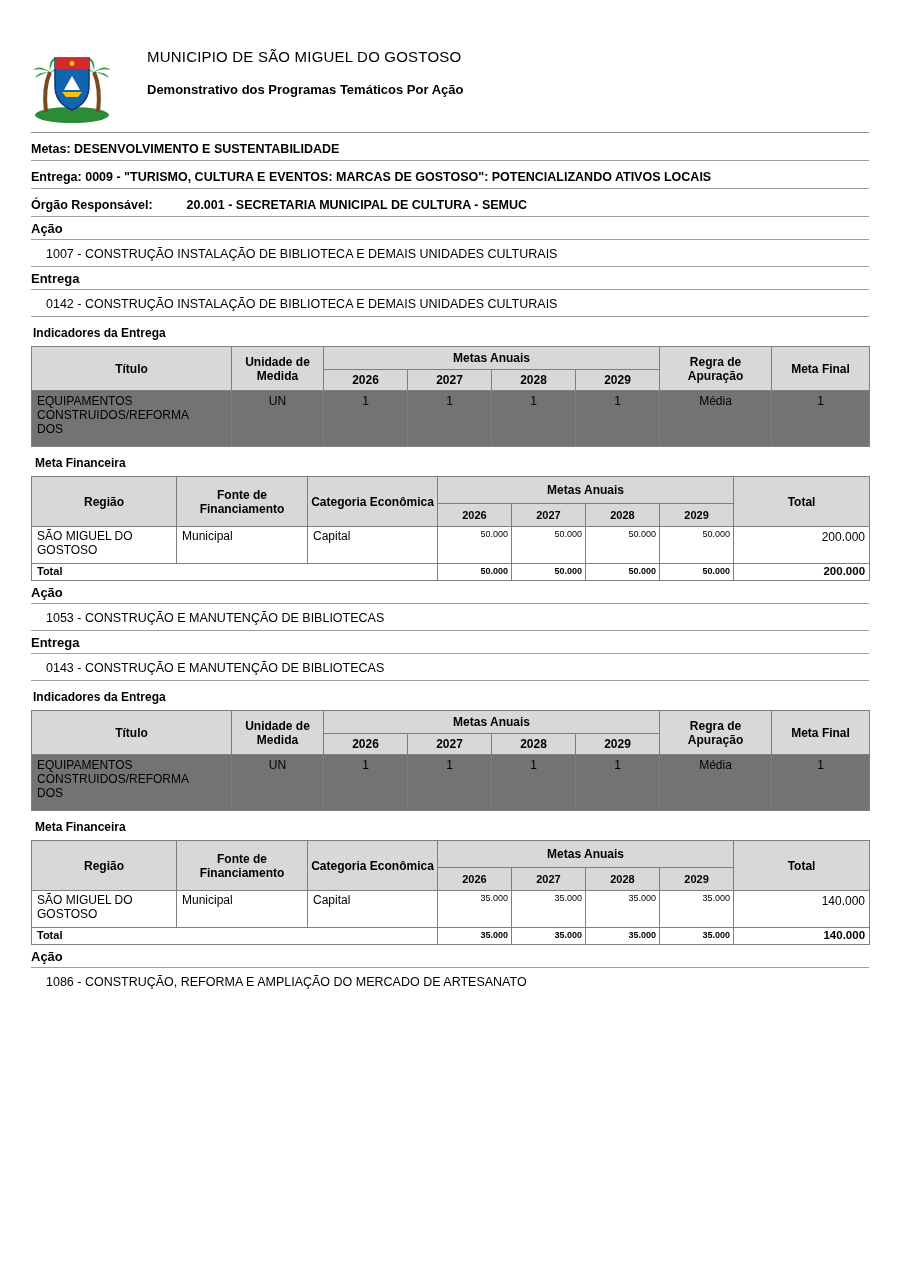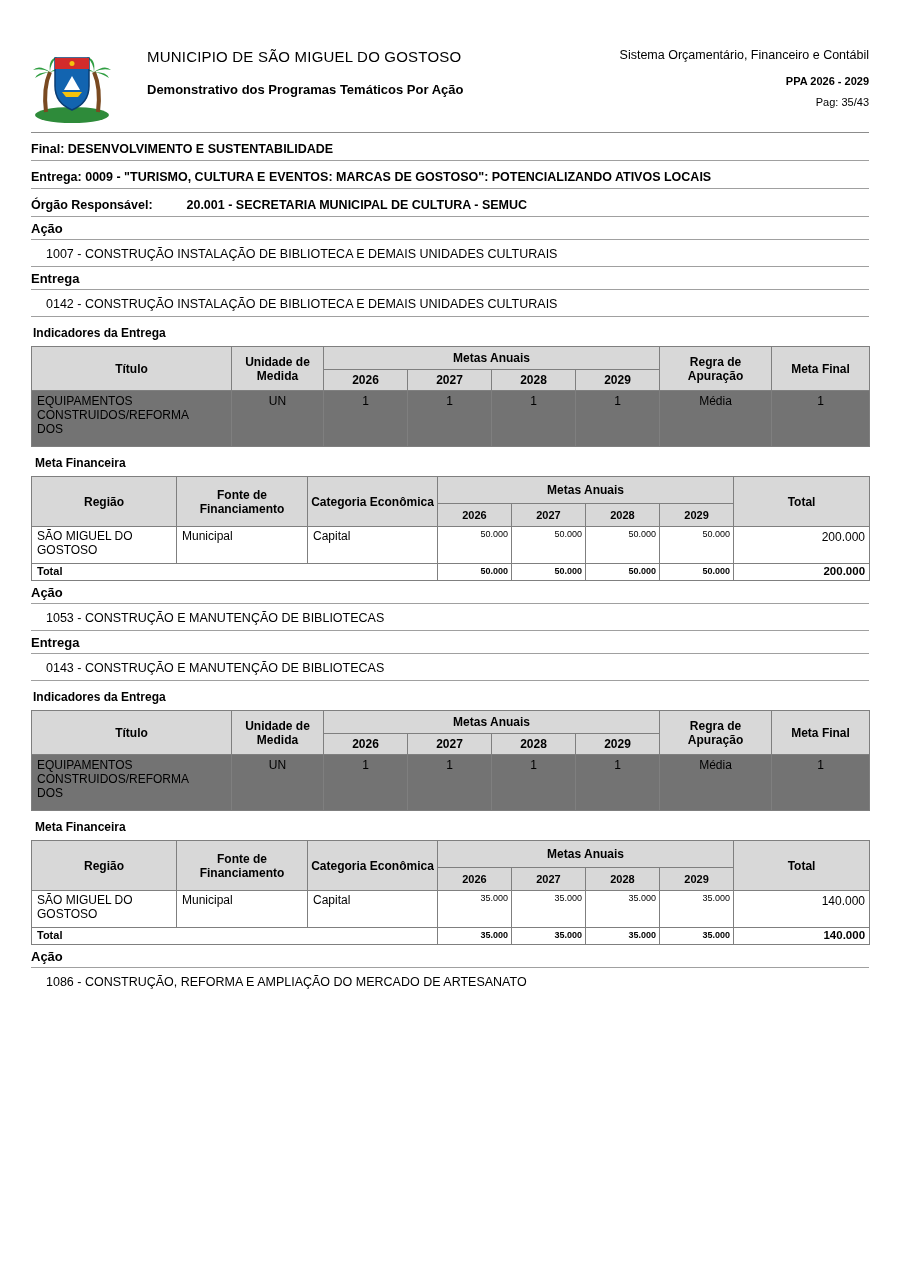--- a/index.html
+++ b/index.html
@@ -77,31 +77,26 @@
         <path d="M23 18 h34 v11 h-34 z" fill="#d22b2b"></path>
         <circle cx="40" cy="23.5" r="2.5" fill="#f4c20d"></circle>
         <path d="M40 36 l8 14 h-16 z" fill="#ffffff"></path>
         <path d="M30 52 h20 l-4 5 h-12 z" fill="#f4c20d"></path>
       </svg>
     </div>
     <div class="hdr-left">
       <div class="hdr-muni">MUNICIPIO DE SÃO MIGUEL DO GOSTOSO</div>
       <div class="hdr-sub">Demonstrativo dos Programas Temáticos Por Ação</div>
     </div>
-    <div class="hdr-right">
-      <div class="hdr-sys">Sistema Orçamentário, Financeiro e Contábil</div>
-      <div class="hdr-ppa">PPA 2026 - 2029</div>
-      <div class="hdr-pag">Pag: 35/43</div>
-    </div>
   </div>
 
   <hr class="rule strong" style="margin-top:8px">
 
   <div class="field">
-    <span>Final:</span>
+    <span>Metas:</span>
     <span>DESENVOLVIMENTO E SUSTENTABILIDADE</span>
   </div>
   <hr class="rule">
 
   <div class="field">
     <span>Entrega:</span>
     <span>0009 - "TURISMO, CULTURA E EVENTOS: MARCAS DE GOSTOSO": POTENCIALIZANDO ATIVOS LOCAIS</span>
   </div>
   <hr class="rule">
 

